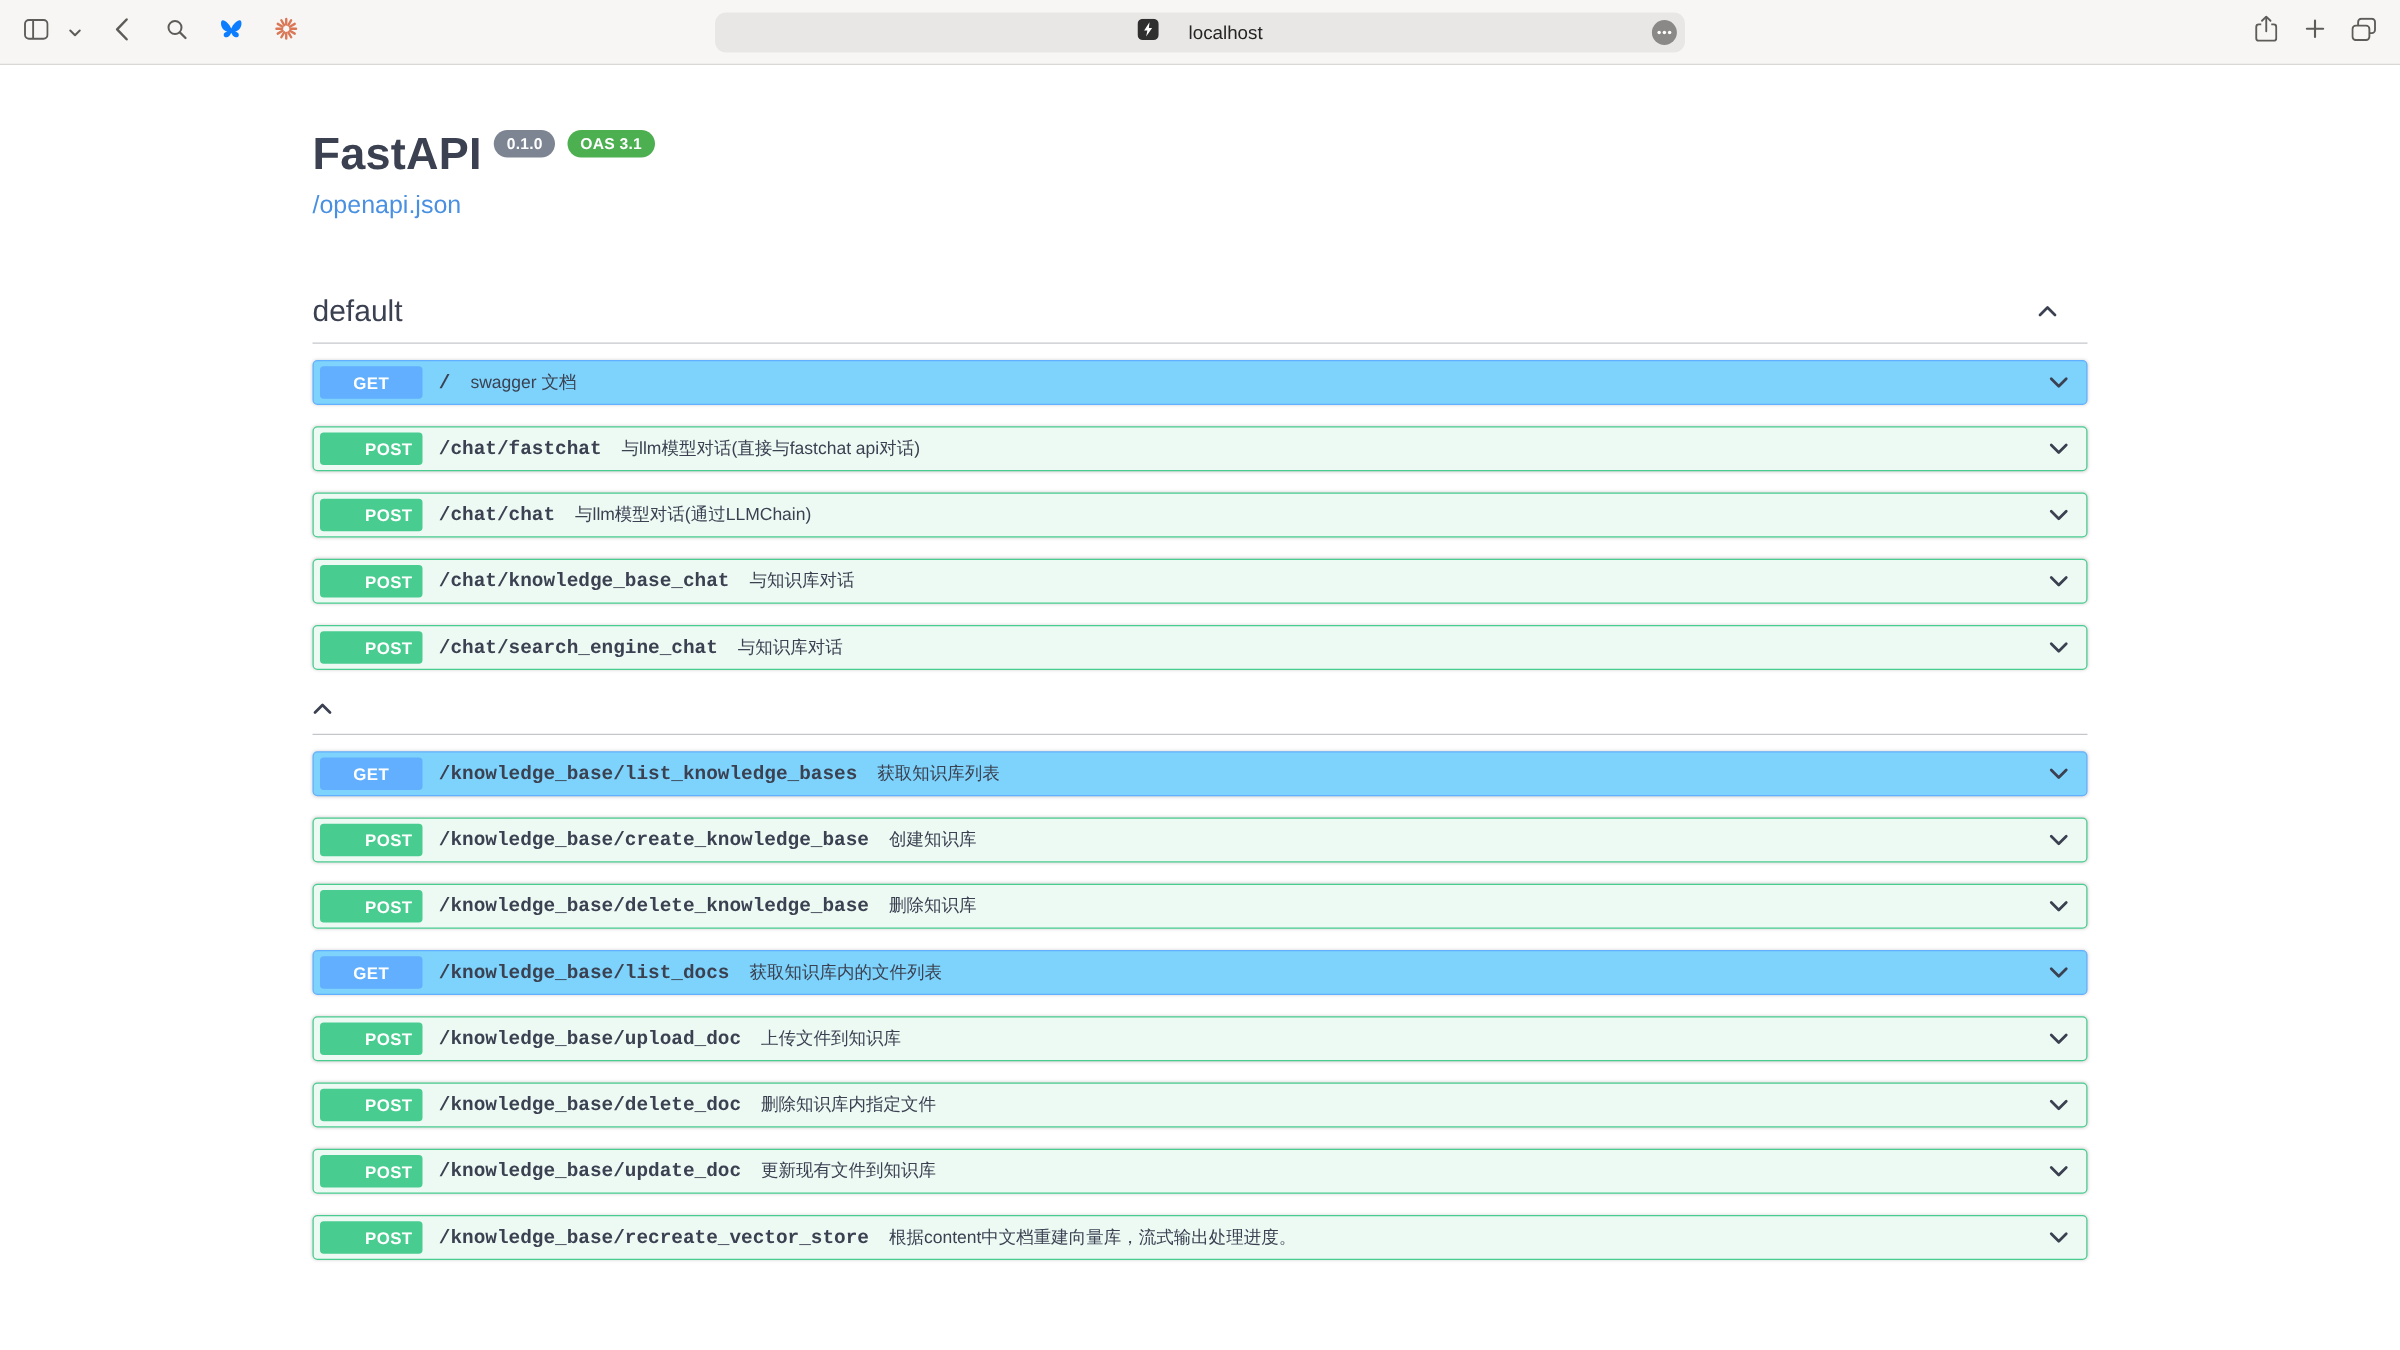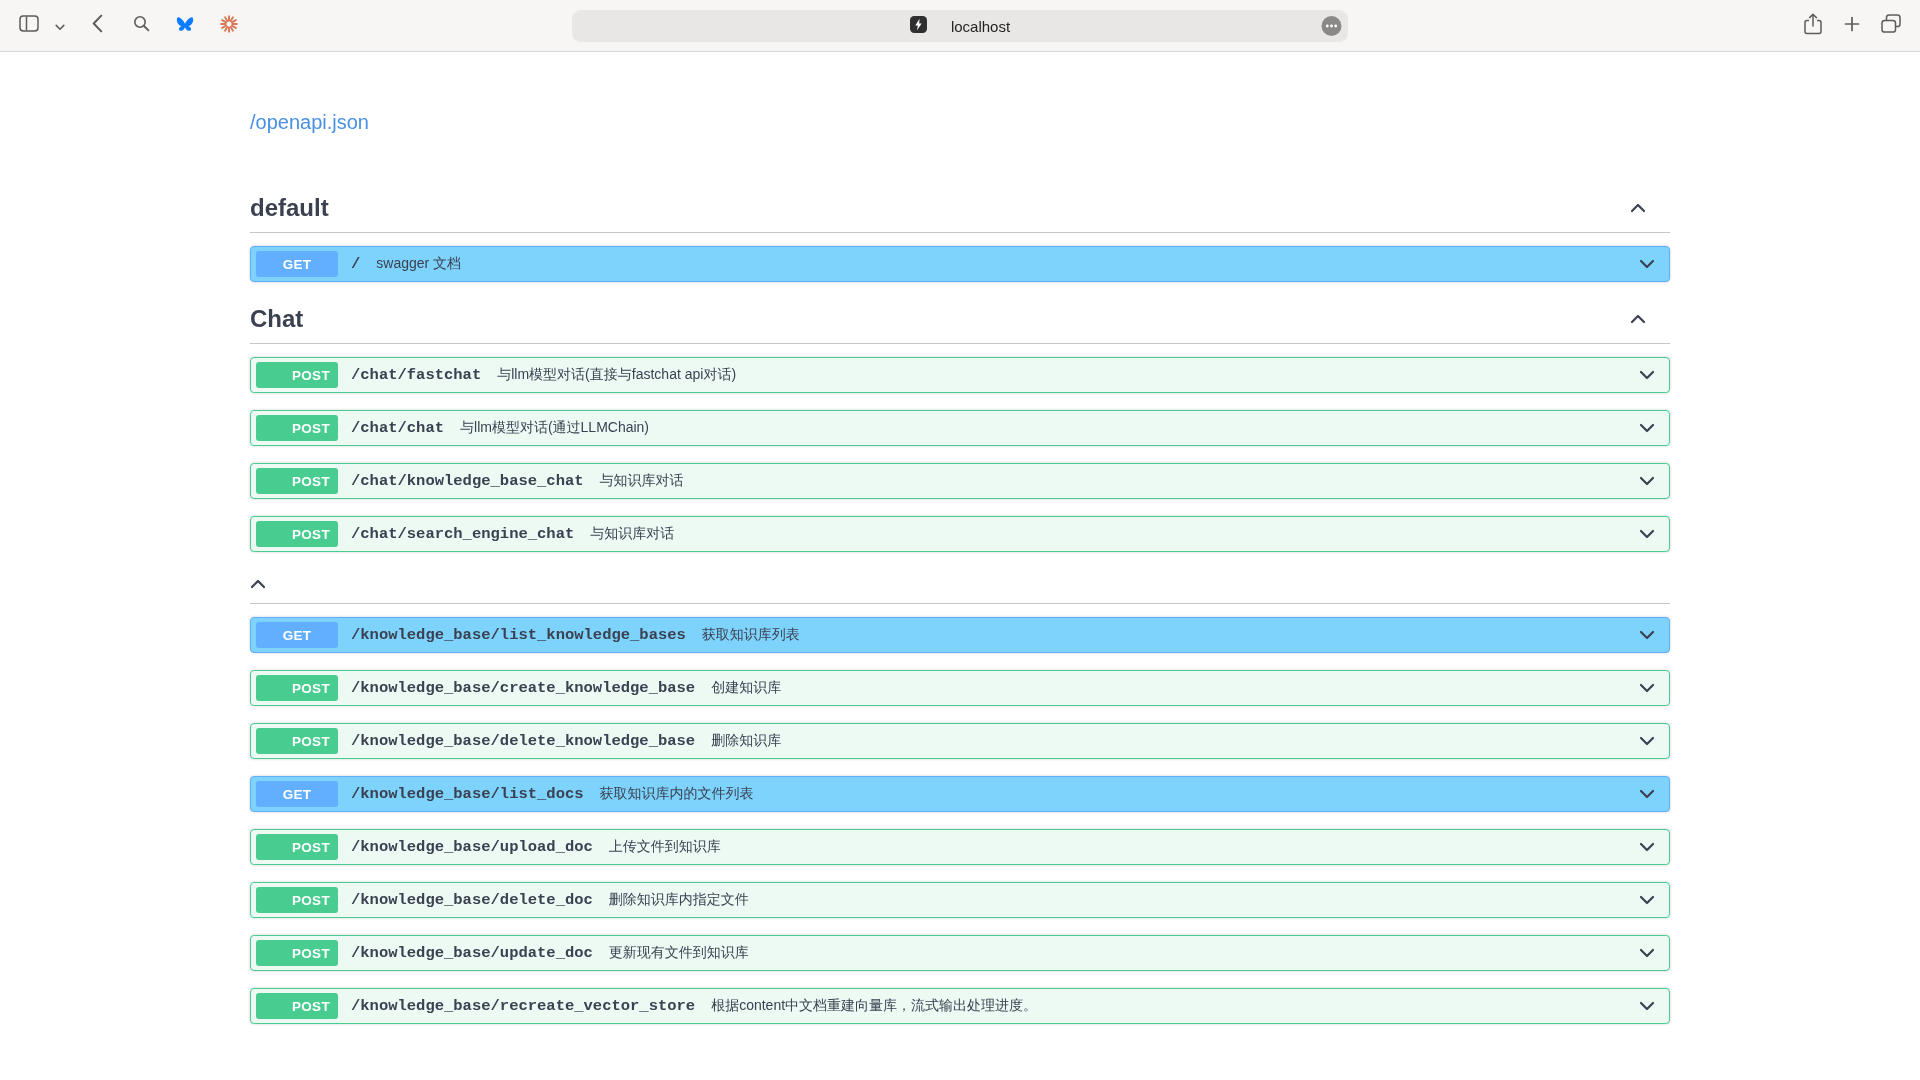--- a/index.html
+++ b/index.html
@@ -61,21 +61,21 @@
   }
 
   #sections { margin-top: 54px; }
   .opblock-tag-section { margin-bottom: 6px; }
   .tag-header {
     display: flex; align-items: center; justify-content: space-between;
     padding: 6px 0 10px;
     border-bottom: 1px solid rgba(59,65,81,.3);
     margin-bottom: 13px; cursor: pointer;
   }
-  .tag-title { font-size: 24px; font-weight: 700; color: #3b4151; }
+  .tag-title { font-size: 24px; font-weight: 400; color: #3b4151; }
   .tag-chev { margin-right: 24px; cursor: pointer; }
 
   .opblock {
     display: flex; align-items: center;
     height: 36px; border-radius: 4px;
     border: 1px solid; margin-bottom: 17px;
     padding: 0 14px 0 5px;
     box-shadow: 0 0 3px rgba(0,0,0,.19);
     cursor: pointer;
   }
@@ -208,20 +208,25 @@
             <rect x="1" y="6.5" width="13.5" height="11.5" rx="2.6" fill="#f7f6f4" stroke="#5d5c59" stroke-width="1.5"></rect>
           </svg>
       </span>
     </div>
   </div>
 </div>
 
 <div class="page">
   <div class="wrapper">
     <div class="info">
+      <div class="api-title">
+        <span>FastAPI</span>
+        <span class="pill version">0.1.0</span>
+        <span class="pill oas">OAS 3.1</span>
+      </div>
       <a class="spec-link">/openapi.json</a>
     </div>
     <div id="sections">
         <div class="opblock-tag-section">
           <div class="tag-header">
             <span class="tag-title">default</span>
             <span class="tag-chev"><svg width="16" height="10" viewBox="0 0 16 10">
                 <polyline points="2,8 8,2 14,8" fill="none" stroke="#3b4151" stroke-width="2.2" stroke-linecap="round" stroke-linejoin="round"></polyline>
               </svg></span>
           </div>
@@ -232,26 +237,20 @@
               <span class="desc">swagger 文档</span>
               <span class="op-chev">
                 <svg width="16" height="10" viewBox="0 0 16 10">
                   <polyline points="2,2 8,8 14,2" fill="none" stroke="#3b4151" stroke-width="2.2" stroke-linecap="round" stroke-linejoin="round"></polyline>
                 </svg>
               </span>
             </div>
           </div>
         </div>
         <div class="opblock-tag-section">
-          <div class="tag-header">
-            <span class="tag-title">Chat</span>
-            <span class="tag-chev"><svg width="16" height="10" viewBox="0 0 16 10">
-                <polyline points="2,8 8,2 14,8" fill="none" stroke="#3b4151" stroke-width="2.2" stroke-linecap="round" stroke-linejoin="round"></polyline>
-              </svg></span>
-          </div>
           <div class="ops">
             <div class="opblock post">
               <span class="method">POST</span>
               <span class="path">/chat/fastchat</span>
               <span class="desc">与llm模型对话(直接与fastchat api对话)</span>
               <span class="op-chev">
                 <svg width="16" height="10" viewBox="0 0 16 10">
                   <polyline points="2,2 8,8 14,2" fill="none" stroke="#3b4151" stroke-width="2.2" stroke-linecap="round" stroke-linejoin="round"></polyline>
                 </svg>
               </span>

